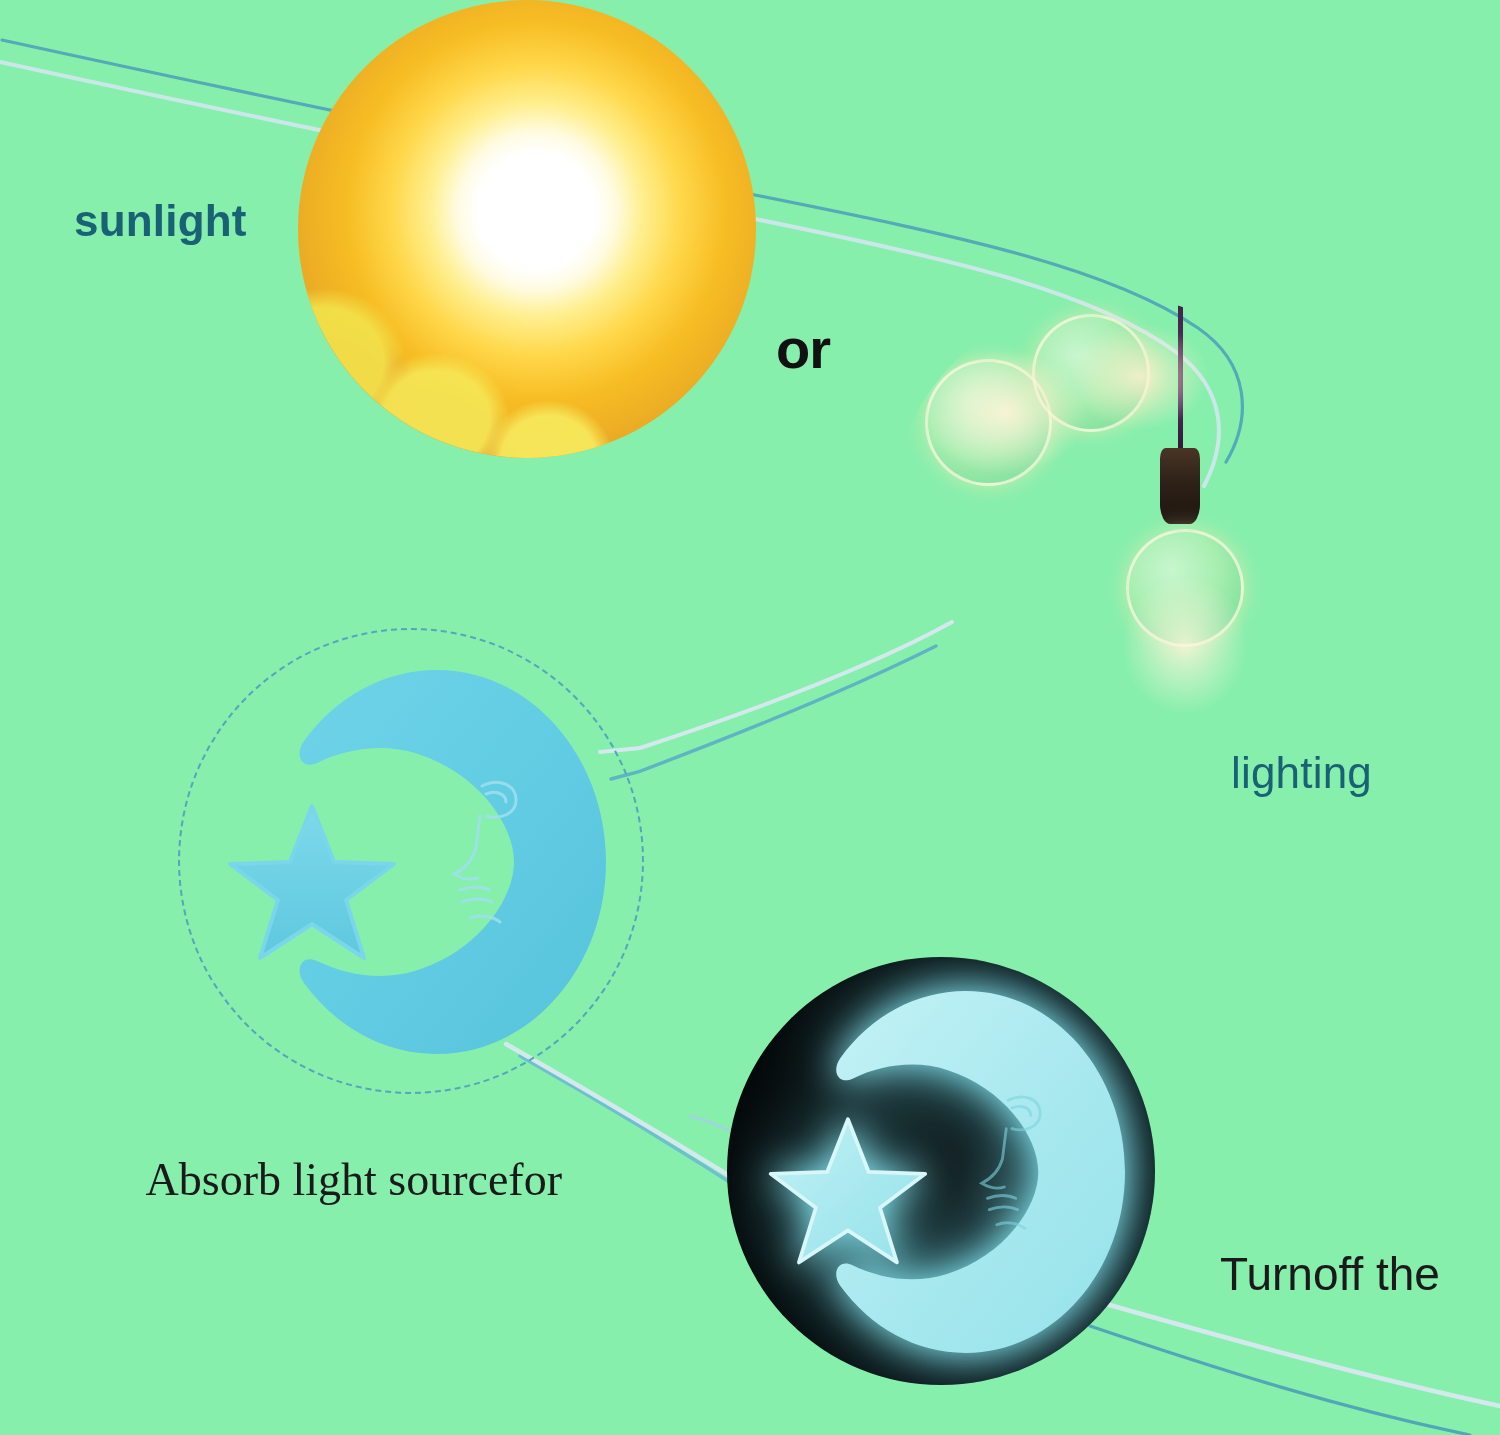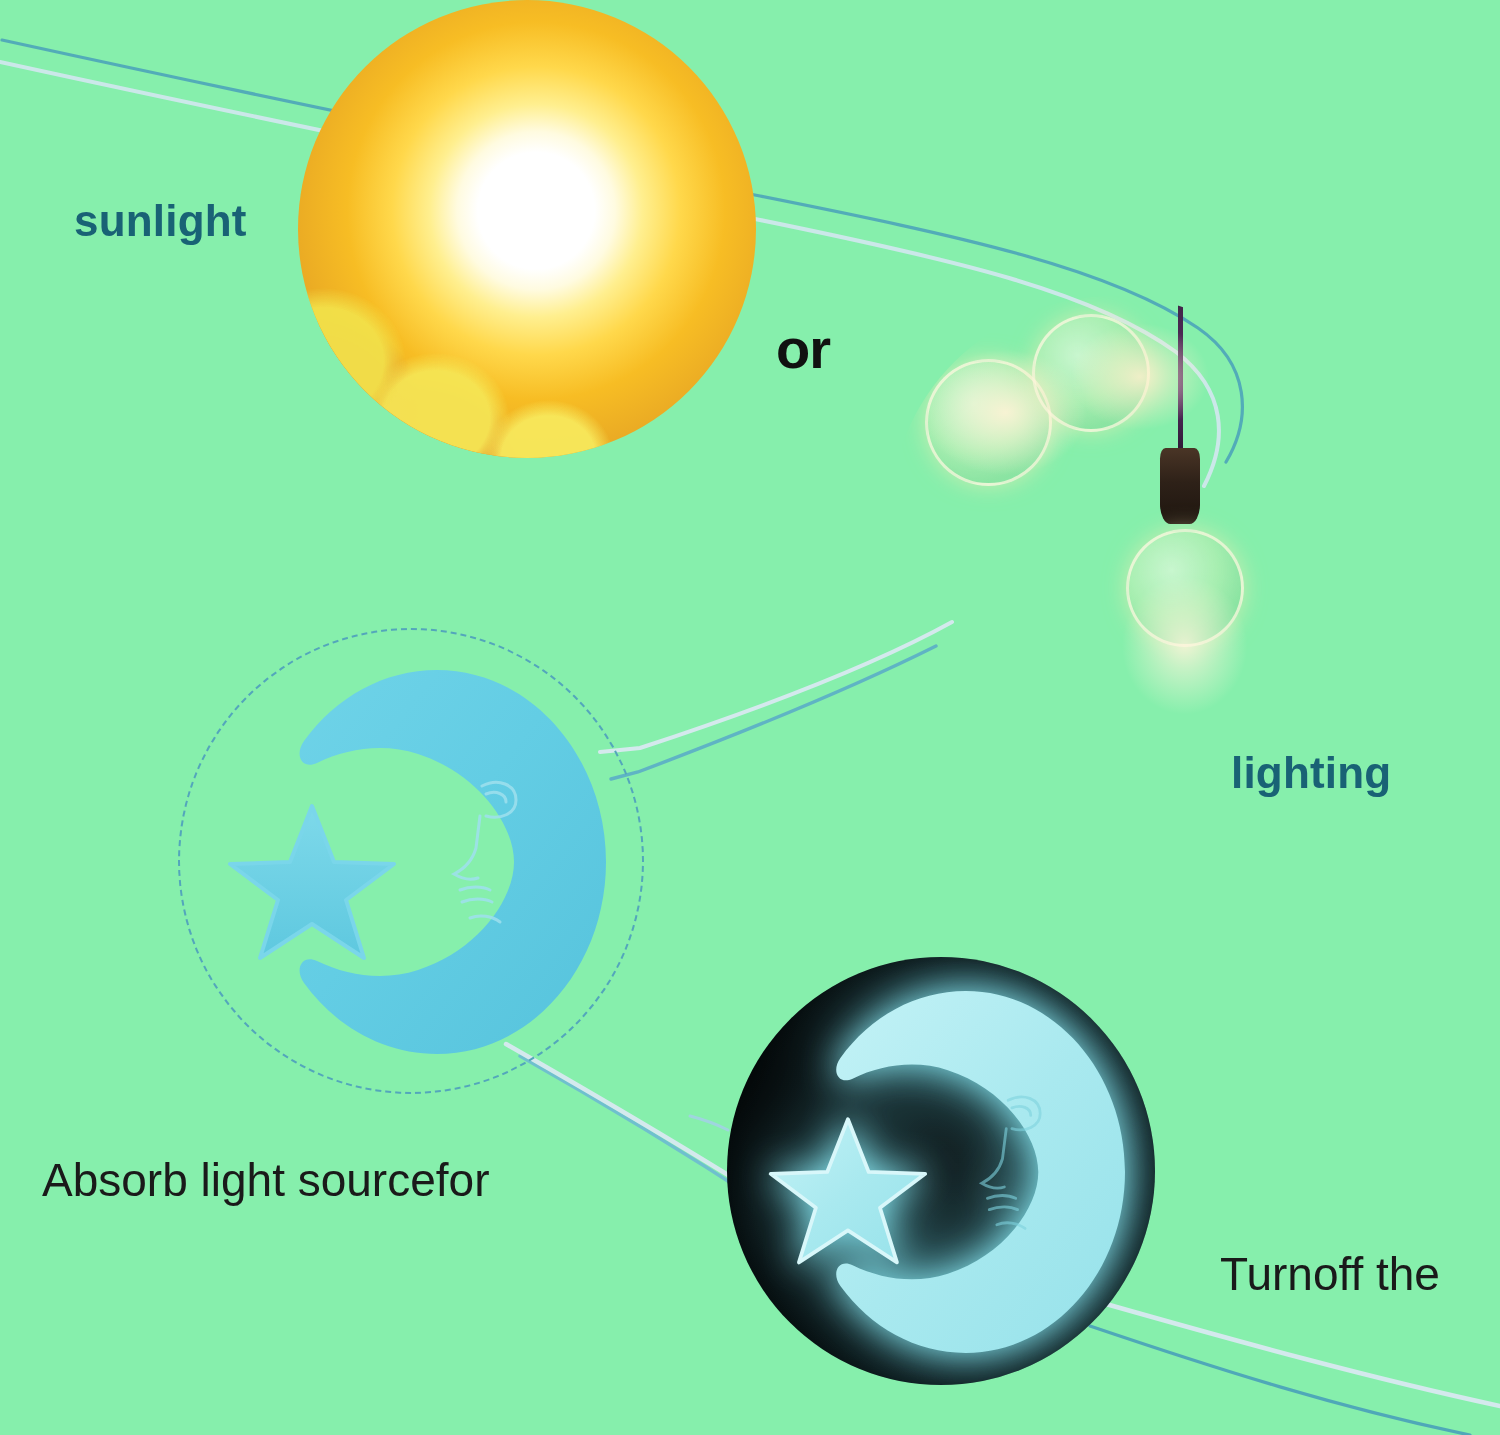--- a/index.html
+++ b/index.html
@@ -198,42 +198,42 @@
     top: 196px;
     font-size: 44px;
     font-weight: 700;
     color: #196275;
     letter-spacing: .2px;
   }
   .lbl-lighting {
     left: 1231px;
     top: 748px;
     font-size: 44px;
-    font-weight: 700;
+    font-weight: 400;
     color: #196275;
     letter-spacing: .2px;
   }
   .lbl-or {
     left: 776px;
     top: 316px;
     font-size: 56px;
     font-weight: 700;
     color: #111111;
     letter-spacing: -1px;
   }
   .lbl-absorb {
     left: 42px;
     top: 1096px;
     width: 520px;
     font-size: 46px;
     line-height: 1.22;
     color: #1a1a1a;
     text-align: right;
   }
-  .lbl-absorb .l1 { display: block; text-align: left; }
+  .lbl-absorb .l1 { display: block; text-align: right; font-family: Liberation Serif, serif; }
   .lbl-absorb .l2 { display: block; text-align: right; }
   .lbl-turnoff {
     left: 1180px;
     top: 1190px;
     width: 300px;
     font-size: 46px;
     line-height: 1.22;
     color: #1a1a1a;
     text-align: center;
   }

